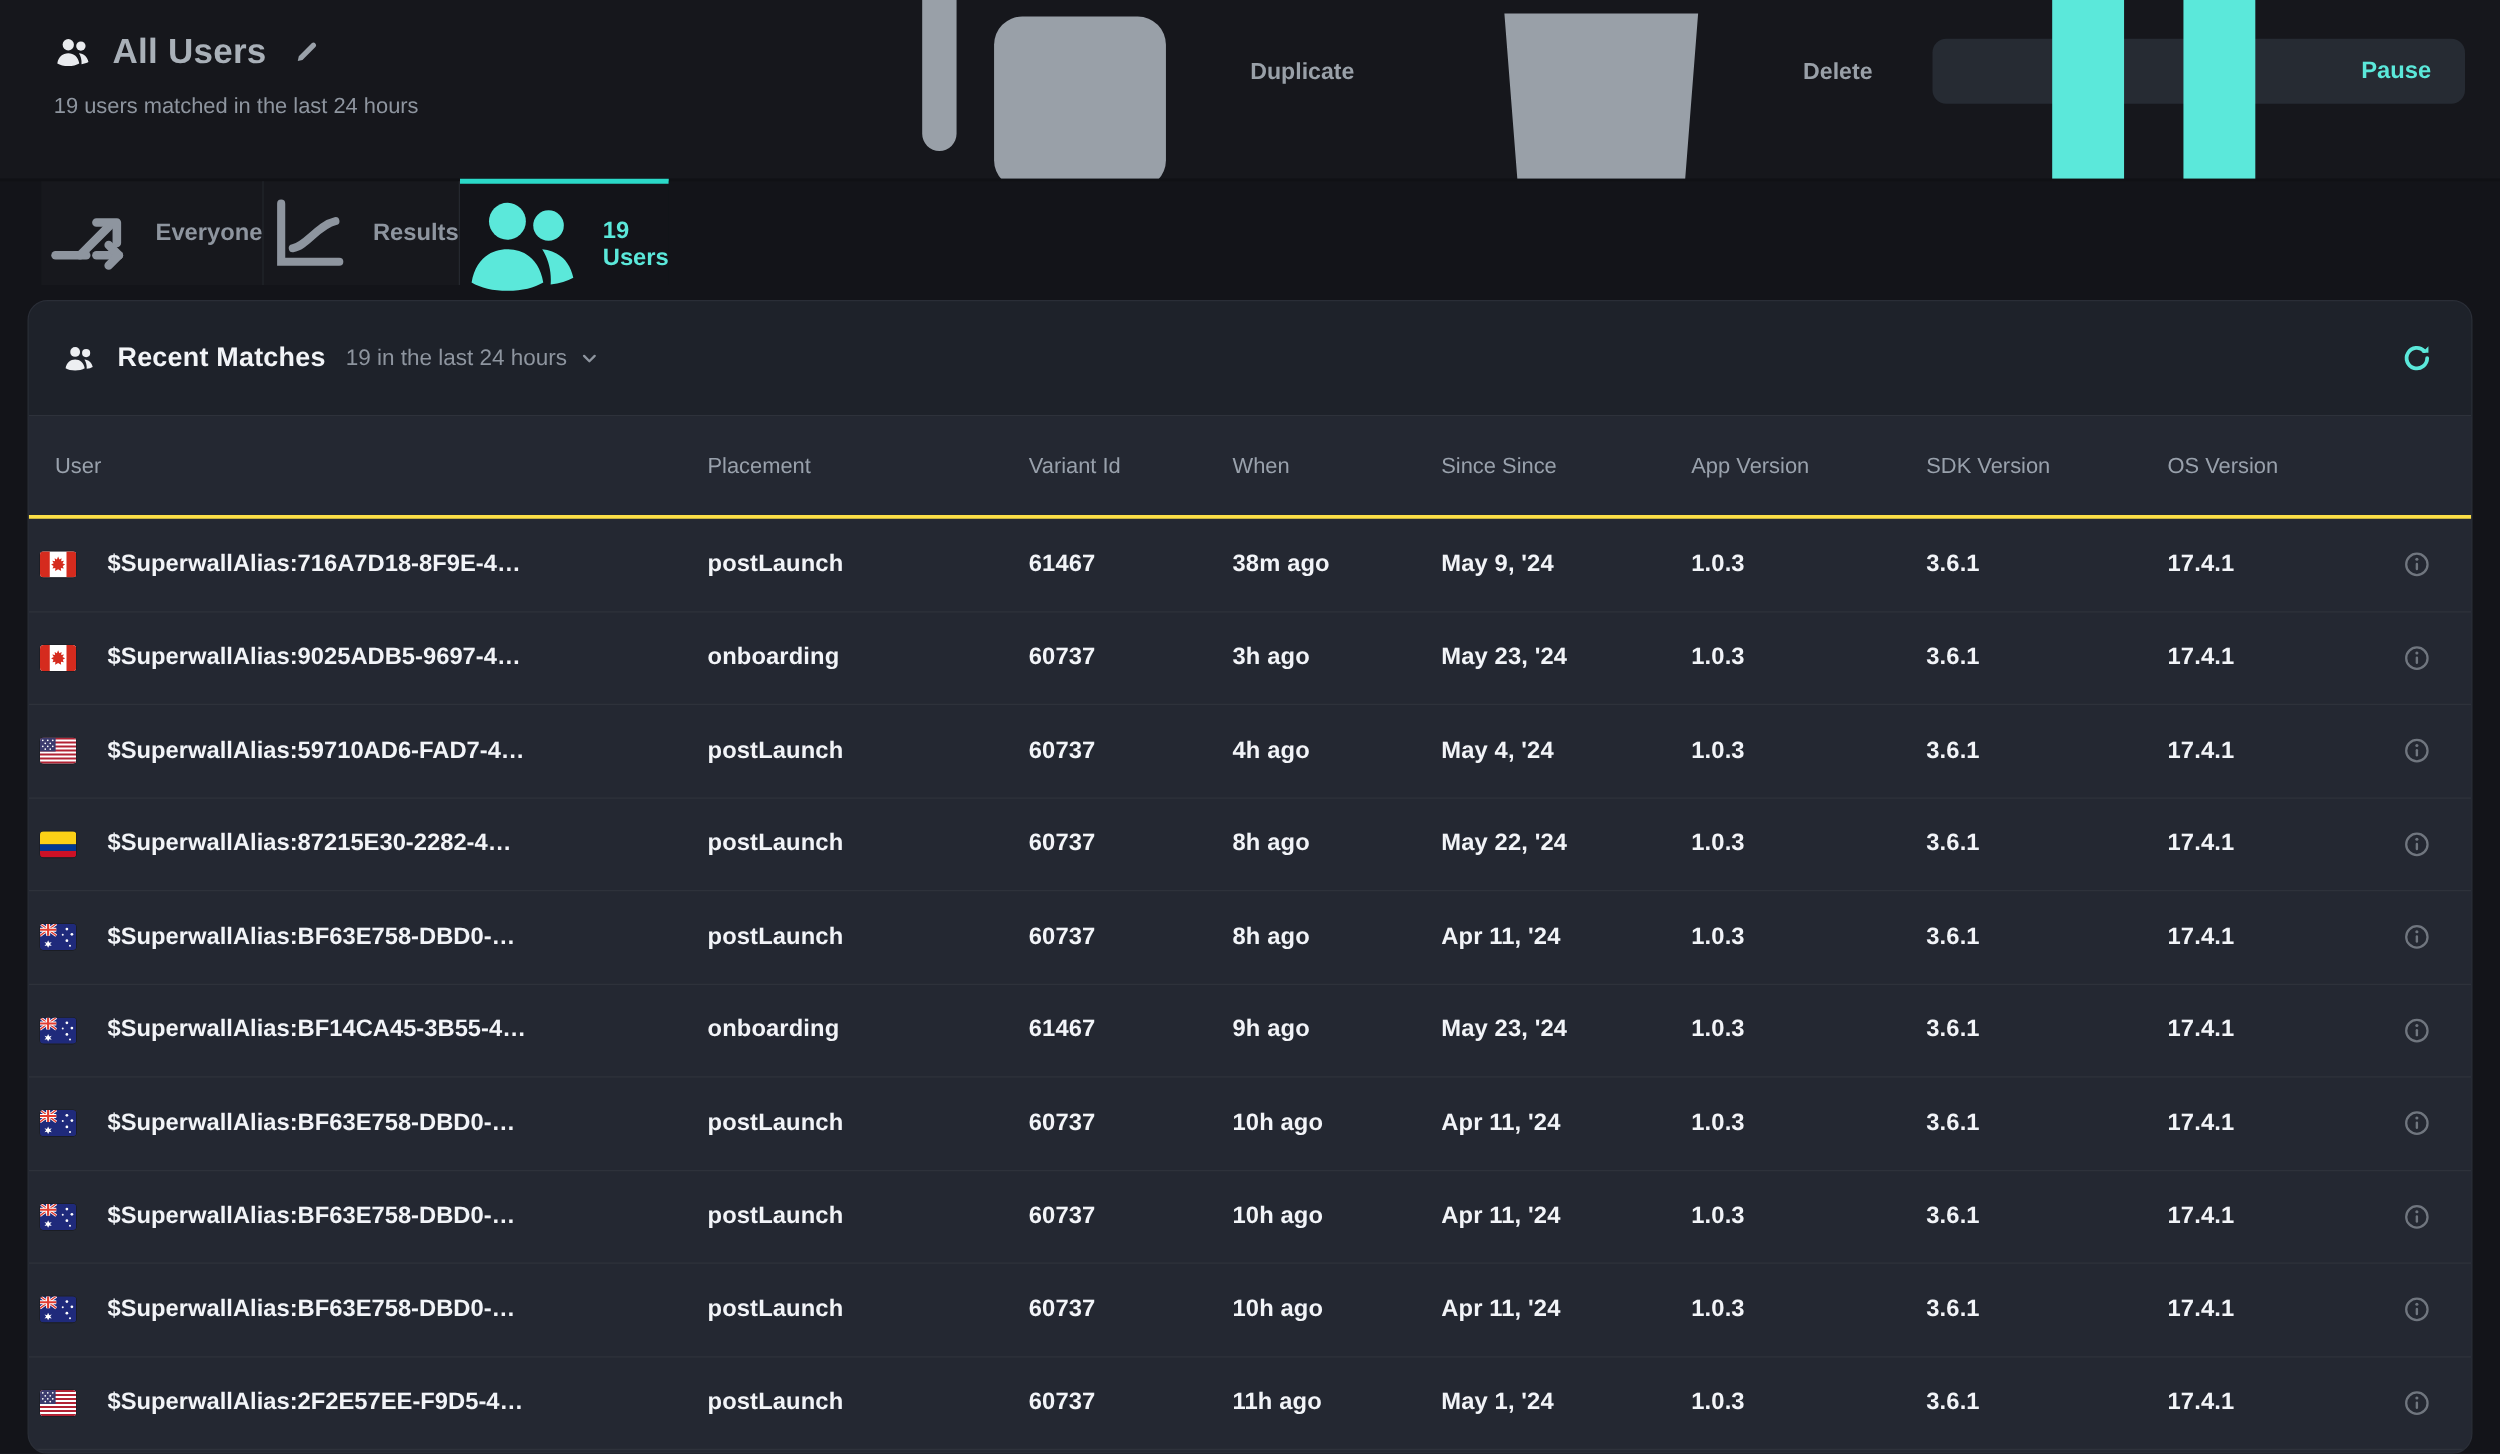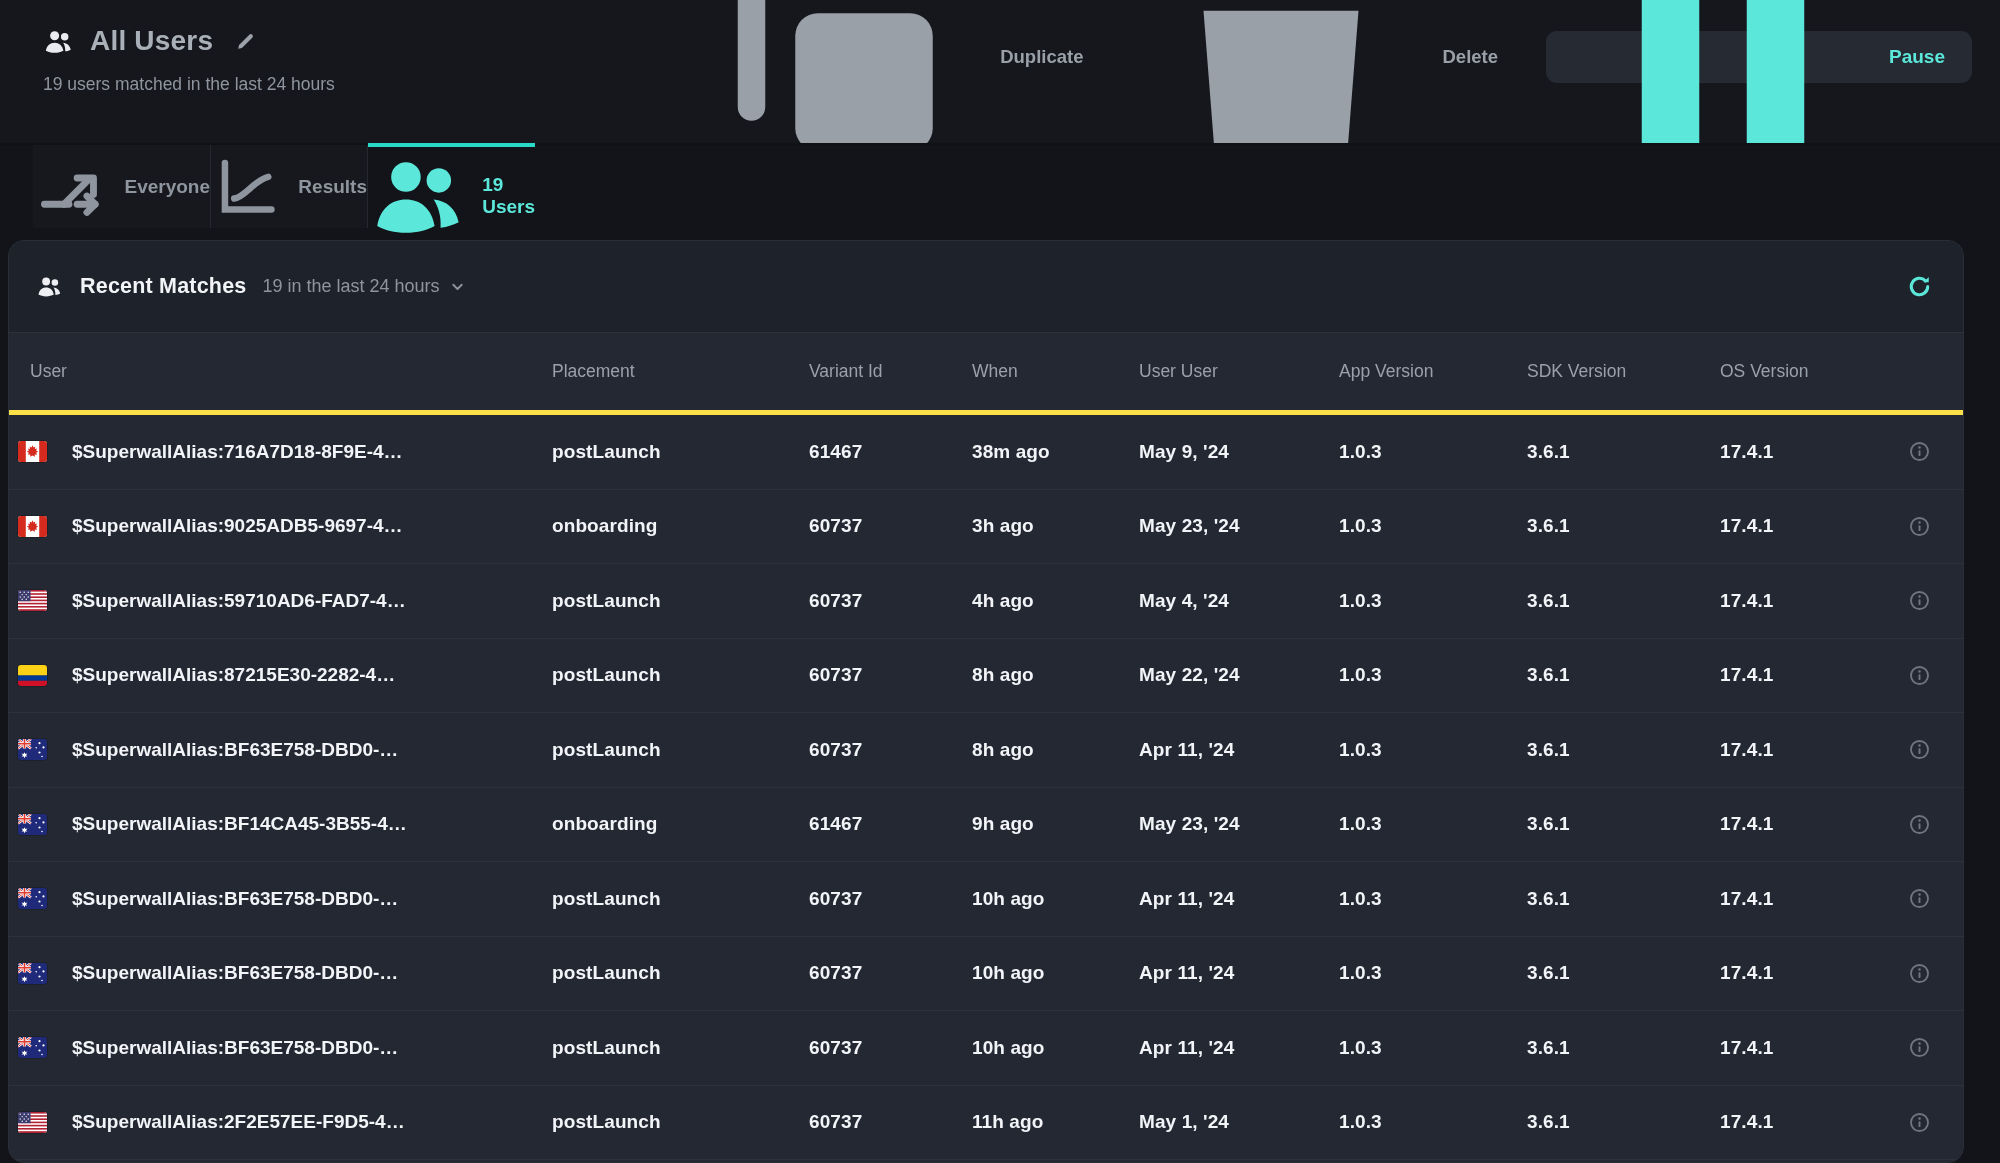--- a/index.html
+++ b/index.html
@@ -39,42 +39,42 @@
   }
   .tab svg { width:24px; height:24px; }
   .tab.active {
     background:#131419; border-right:none; border-top:4px solid #2BD9C8;
     color:#5BE8DA; margin-top:-2px; padding-top:16px;
   }
   .tabs .filler { flex:1; background:#131419; }
 
   
   .card {
-    position:absolute; left:8px; top:240px; width:1956px; height:923px;
+    position:absolute; left:22px; top:240px; width:1956px; height:923px;
     background:#242832; border-radius:16px; overflow:hidden;
     border:1px solid #2A2E37;
   }
   .card-header {
     height:92px; background:#1E222A; border-bottom:1px solid #2E323B;
     display:flex; align-items:center; padding:0 30px 0 27px;
   }
   .card-header .panel-users-icon { width:27px; height:27px; color:#EDEFF2; margin-right:17px; }
   .panel-title { font-size:21.5px; font-weight:700; color:#F2F4F7; letter-spacing:.2px; }
   .filter-chip { display:flex; align-items:center; gap:9px; margin-left:16px; cursor:pointer; }
   .filter-label { font-size:18px; font-weight:500; color:#8E959F; }
   .chevron-down-icon { width:17px; height:17px; color:#8E959F; }
   .refresh-icon { margin-left:auto; width:27px; height:27px; color:#5BE8DA; cursor:pointer; }
 
   
   .grid-row {
     display:grid;
     grid-template-columns:543px 257px 163px 167px 200px 188px 193px 180px 1fr;
     align-items:center;
   }
-  .thead { height:82px; border-bottom:5px solid #fde047; }
+  .thead { height:82px; border-bottom:3px solid #fde047; }
   .th { font-size:17.5px; font-weight:500; color:#99A1AC; }
   .th:first-child { padding-left:21px; }
   .trow { height:74.5px; border-bottom:1px solid #2E323B; }
   .td { font-size:19px; font-weight:700; color:#F2F4F8; letter-spacing:.1px; }
   .user-cell { display:flex; align-items:center; padding-left:9px; }
   .flag { width:29px; height:21px; border-radius:3px; overflow:hidden; flex:0 0 auto; margin-right:25px; box-shadow:0 0 0 .5px rgba(0,0,0,.35); }
   .flag svg { width:29px; height:21px; }
   .alias { font-size:19px; font-weight:700; color:#F2F4F8; white-space:nowrap; }
   .info-cell { display:flex; justify-content:flex-start; padding-left:8px; }
   .info-icon { width:23px; height:23px; color:#70767F; cursor:pointer; }
@@ -194,21 +194,21 @@
           <path d="M20.2 3.6v4.6h-4.6" fill="currentColor" stroke="none"></path>
         </svg>
       </span>
   </div>
 
   <div class="grid-row thead" id="thead">
       <div class="th">User</div>
       <div class="th">Placement</div>
       <div class="th">Variant Id</div>
       <div class="th">When</div>
-      <div class="th">User User</div>
+      <div class="th">Since Since</div>
       <div class="th">App Version</div>
       <div class="th">SDK Version</div>
       <div class="th">OS Version</div>
       <div class="th"></div>
     </div>
   <div id="tbody">
       <div class="grid-row trow">
         <div class="user-cell">
           <span class="flag">
             <svg viewBox="0 0 29 21">

